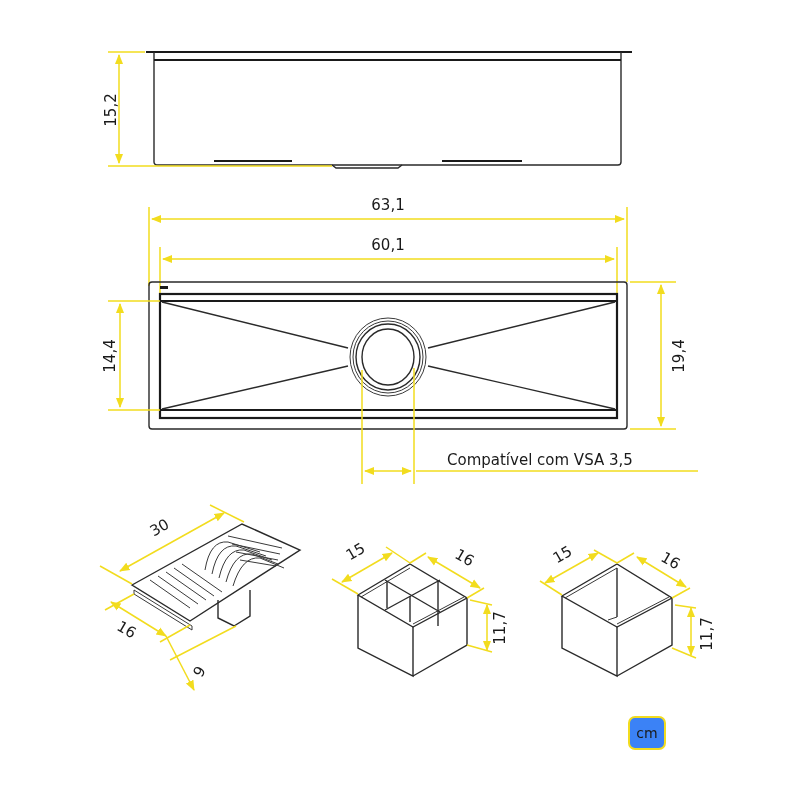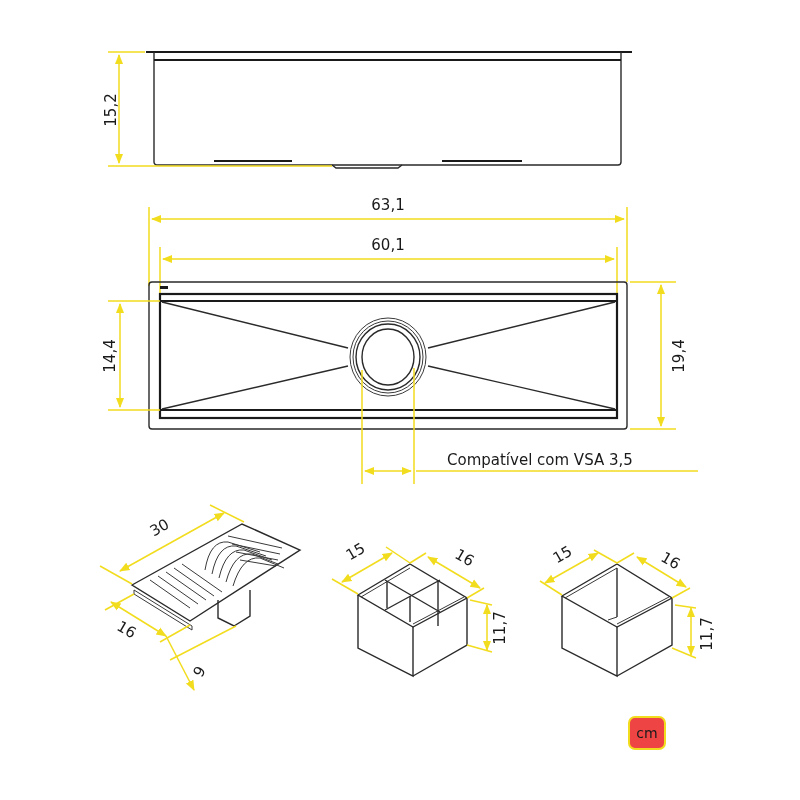--- a/index.html
+++ b/index.html
@@ -5,21 +5,21 @@
     html, body { margin: 0; padding: 0; background: #ffffff; }
     body { width: 800px; height: 800px; position: relative; overflow: hidden; font-family: "Liberation Sans", "DejaVu Sans", sans-serif; }
     #diagram { position: absolute; left: 0; top: 0; width: 800px; height: 800px; }
     .ln { stroke: #2a2a2a; fill: none; stroke-width: 1.4; }
     .lnb { stroke: #1a1a1a; fill: none; stroke-width: 2.2; }
     .lnt { stroke: #3a3a3a; fill: none; stroke-width: 1; }
     .dim { stroke: #f2dc1e; fill: none; stroke-width: 1.5; }
     .ah { fill: #f2dc1e; }
     .lbl { font-family: "DejaVu Sans", sans-serif; font-size: 15px; fill: #1a1a1a; }
     .note { font-family: "DejaVu Sans", sans-serif; font-size: 15px; fill: #1a1a1a; }
-    #unit-box { position: absolute; left: 628px; top: 716px; width: 38px; height: 34px; border: 2px solid #f2dc1e; border-radius: 7px; box-sizing: border-box; display: flex; align-items: center; justify-content: center; font-family: "DejaVu Sans", sans-serif; font-size: 14px; color: #1a1a1a; background: #ef4444; }
+    #unit-box { position: absolute; left: 628px; top: 716px; width: 38px; height: 34px; border: 2px solid #f2dc1e; border-radius: 7px; box-sizing: border-box; display: flex; align-items: center; justify-content: center; font-family: "DejaVu Sans", sans-serif; font-size: 14px; color: #1a1a1a; background: #3b82f6; }
   </style>
 </head>
 <body>
 
 <svg id="diagram" viewBox="0 0 800 800" xmlns="http://www.w3.org/2000/svg">
   <defs>
     <marker id="arr" viewBox="0 0 10 10" refX="9" refY="5" markerWidth="7" markerHeight="7" orient="auto-start-reverse">
       <path d="M0,1 L10,5 L0,9 z" class="ah"></path>
     </marker>
   </defs>

